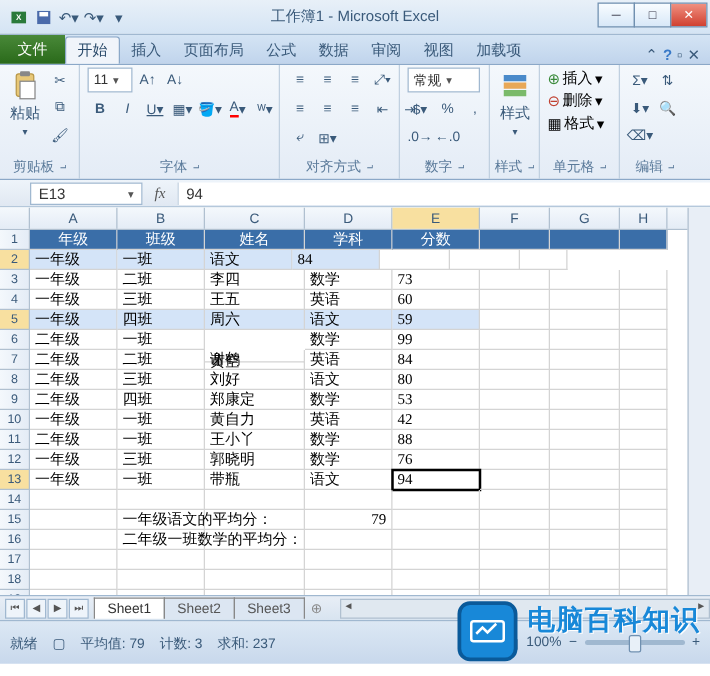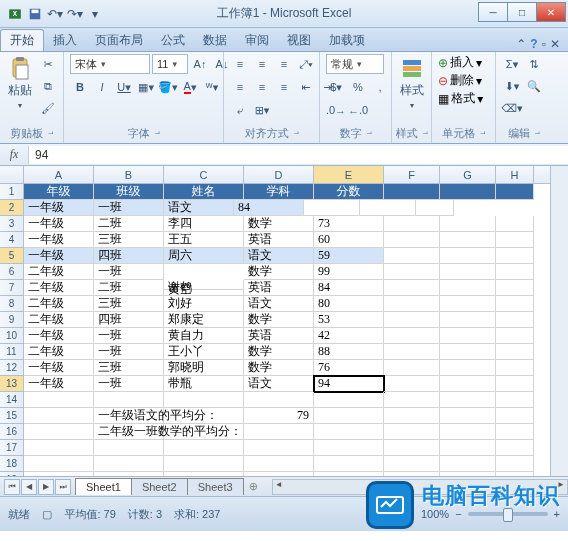--- a/index.html
+++ b/index.html
@@ -97,20 +97,21 @@
   </div>
   <div class="title-text">工作簿1 - Microsoft Excel</div>
   <div class="win-controls">
     <div class="win-btn">─</div>
     <div class="win-btn">□</div>
     <div class="win-btn close">✕</div>
   </div>
 </div>
 
 <div class="tabs">
+  <div class="file-tab">文件</div>
   <div id="tab-list" style="display: flex;">
       <div class="tab active">开始</div>
       <div class="tab">插入</div>
       <div class="tab">页面布局</div>
       <div class="tab">公式</div>
       <div class="tab">数据</div>
       <div class="tab">审阅</div>
       <div class="tab">视图</div>
       <div class="tab">加载项</div>
     </div>
@@ -140,21 +141,20 @@
         <div class="small-btn">⧉</div>
         <div class="small-btn">🖌</div>
       </div>
     </div>
     <div class="group-label">剪贴板</div>
   </div>
 
   <div class="group" style="width:160px">
     <div class="group-body" style="flex-direction:column;gap:3px;width:100%">
       <div class="small-row">
-        <div class="combo" style="width:80px">宋体</div>
         <div class="combo" style="width:36px">11</div>
         <div class="small-btn">A↑</div>
         <div class="small-btn">A↓</div>
       </div>
       <div class="small-row">
         <div class="small-btn" style="font-weight:bold">B</div>
         <div class="small-btn" style="font-style:italic">I</div>
         <div class="small-btn" style="text-decoration:underline">U▾</div>
         <div class="small-btn">▦▾</div>
         <div class="small-btn">🪣▾</div>
@@ -240,20 +240,21 @@
         </div>
       <div class="small-row">
           <div class="small-btn">⌫▾</div>
         </div>
     </div>
     <div class="group-label">编辑</div>
   </div>
 </div>
 
 <div class="namebar">
+  <div class="namebox">E13</div>
   <div class="fx-label">fx</div>
   <div class="formula">94</div>
 </div>
 
 <div class="grid">
   <div class="colheads">
     <div class="corner"></div>
     <div id="colheads" style="display: flex;">
         <div class="colhead" style="width: 70px;">A</div>
         <div class="colhead" style="width: 70px;">B</div>

